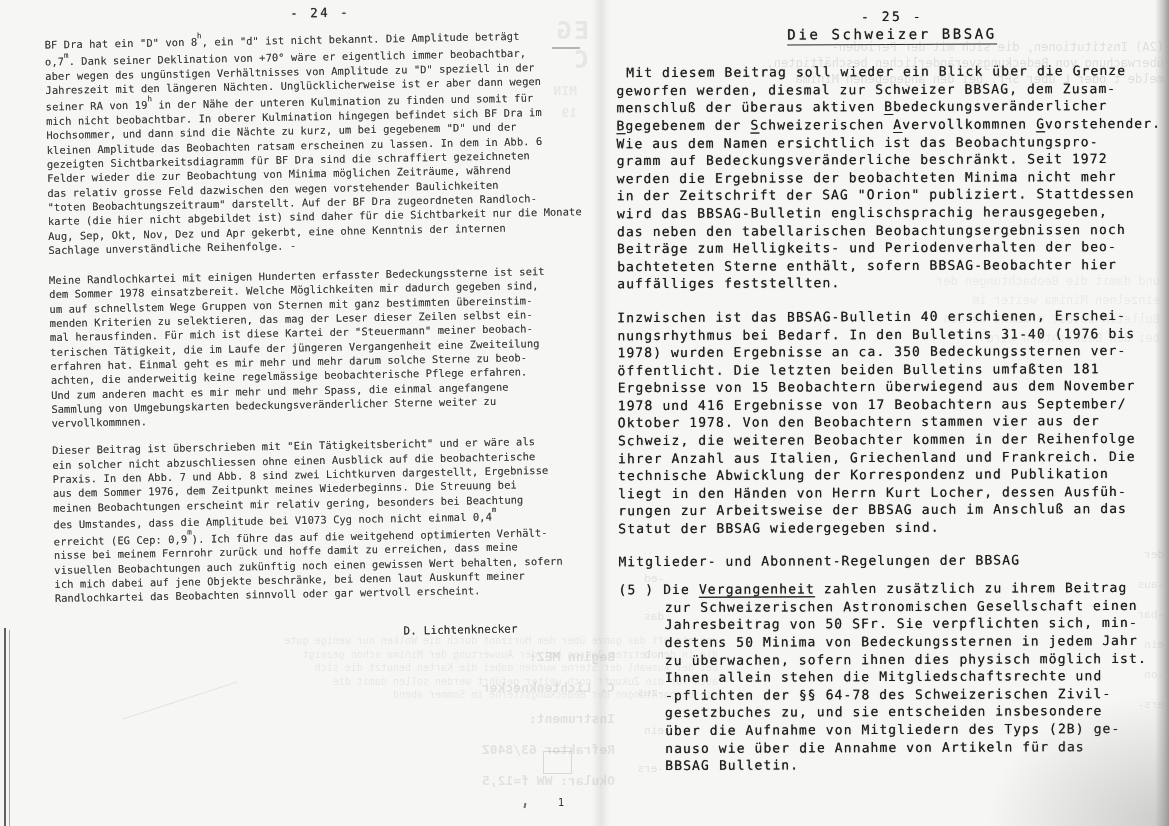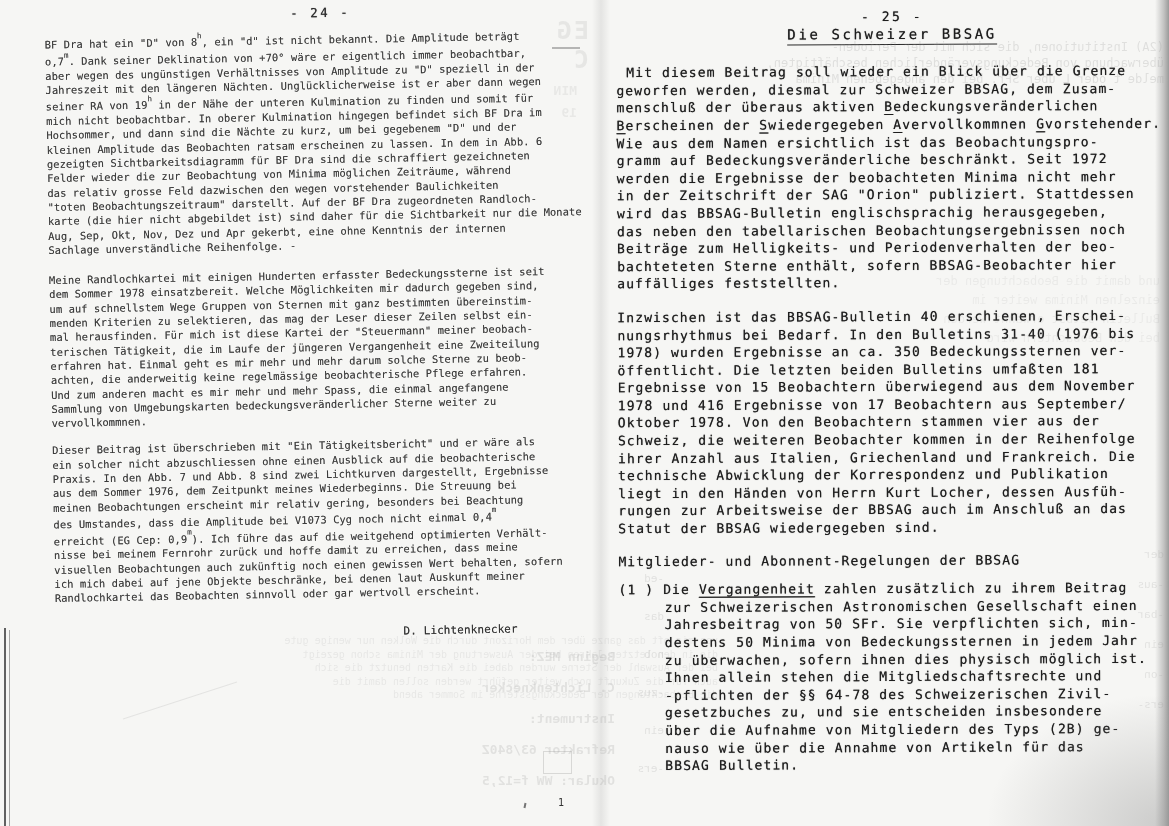--- a/index.html
+++ b/index.html
@@ -119,22 +119,22 @@
     </div>
   <div class="signature">D. Lichtenknecker</div>
 </div>
 
 <div class="page-right">
   <div class="pageno">- 25 -</div>
   <div class="article-title">Die Schweizer BBSAG</div>
   <div class="pr-p1">
       <div class="line">Mit diesem Beitrag soll wieder ein Blick über die Grenze</div>
       <div class="line">geworfen werden, diesmal zur Schweizer BBSAG, dem Zusam-</div>
-      <div class="line"><span>menschluß der überaus aktiven </span><span class="u">B</span><span>edeckungsveränderlichen</span></div>
-      <div class="line"><span class="u">B</span><span>erscheinen der </span><span class="u">S</span><span>wiedergegeben </span><span class="u">A</span><span>vervollkommnen </span><span class="u">G</span><span>vorstehender.</span></div>
+      <div class="line"><span>menschluß der überaus aktiven </span><span class="u">B</span><span>bedeckungsveränderlicher</span></div>
+      <div class="line"><span class="u">B</span><span>gegebenem der </span><span class="u">S</span><span>chweizerischen </span><span class="u">A</span><span>vervollkommnen </span><span class="u">G</span><span>vorstehender.</span></div>
       <div class="line">Wie aus dem Namen ersichtlich ist das Beobachtungspro-</div>
       <div class="line">gramm auf Bedeckungsveränderliche beschränkt. Seit 1972</div>
       <div class="line">werden die Ergebnisse der beobachteten Minima nicht mehr</div>
       <div class="line">in der Zeitschrift der SAG "Orion" publiziert. Stattdessen</div>
       <div class="line">wird das BBSAG-Bulletin englischsprachig herausgegeben,</div>
       <div class="line">das neben den tabellarischen Beobachtungsergebnissen noch</div>
       <div class="line">Beiträge zum Helligkeits- und Periodenverhalten der beo-</div>
       <div class="line">bachteteten Sterne enthält, sofern BBSAG-Beobachter hier</div>
       <div class="line">auffälliges feststellten.</div>
     </div>
@@ -148,21 +148,21 @@
       <div class="line">Oktober 1978. Von den Beobachtern stammen vier aus der</div>
       <div class="line">Schweiz, die weiteren Beobachter kommen in der Reihenfolge</div>
       <div class="line">ihrer Anzahl aus Italien, Griechenland und Frankreich. Die</div>
       <div class="line">technische Abwicklung der Korrespondenz und Publikation</div>
       <div class="line">liegt in den Händen von Herrn Kurt Locher, dessen Ausfüh-</div>
       <div class="line">rungen zur Arbeitsweise der BBSAG auch im Anschluß an das</div>
       <div class="line">Statut der BBSAG wiedergegeben sind.</div>
     </div>
   <div class="section-heading">Mitglieder- und Abonnent-Regelungen der BBSAG</div>
   <div class="item1">
-      <div class="line"><span>(1 ) Die </span><span class="u">Vergangenheit</span><span> zahlen zusätzlich zu ihrem Beitrag</span></div>
+      <div class="line"><span>(5 ) Die </span><span class="u">Vergangenheit</span><span> zahlen zusätzlich zu ihrem Beitrag</span></div>
       <div class="line">zur Schweizerischen Astronomischen Gesellschaft einen</div>
       <div class="line">Jahresbeitrag von 50 SFr. Sie verpflichten sich, min-</div>
       <div class="line">destens 50 Minima von Bedeckungssternen in jedem Jahr</div>
       <div class="line">zu überwachen, sofern ihnen dies physisch möglich ist.</div>
       <div class="line">Ihnen allein stehen die Mitgliedschaftsrechte und</div>
       <div class="line">-pflichten der §§ 64-78 des Schweizerischen Zivil-</div>
       <div class="line">gesetzbuches zu, und sie entscheiden insbesondere</div>
       <div class="line">über die Aufnahme von Mitgliedern des Typs (2B) ge-</div>
       <div class="line">nauso wie über die Annahme von Artikeln für das</div>
       <div class="line">BBSAG Bulletin.</div>

